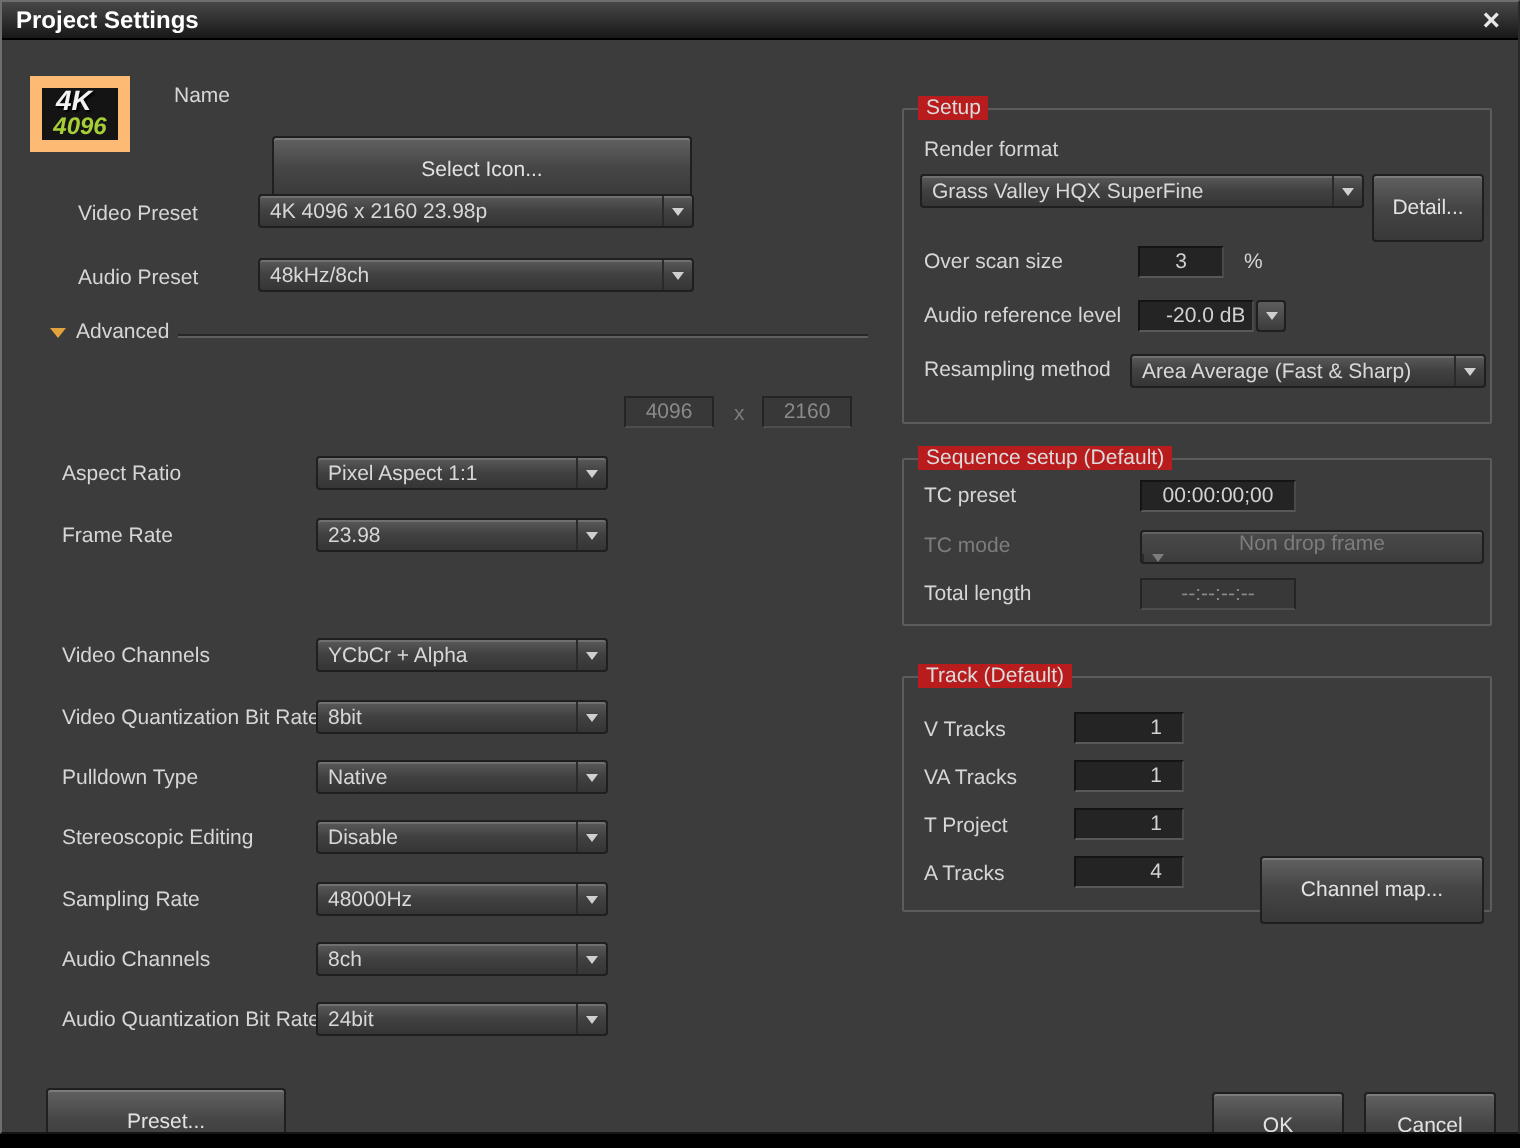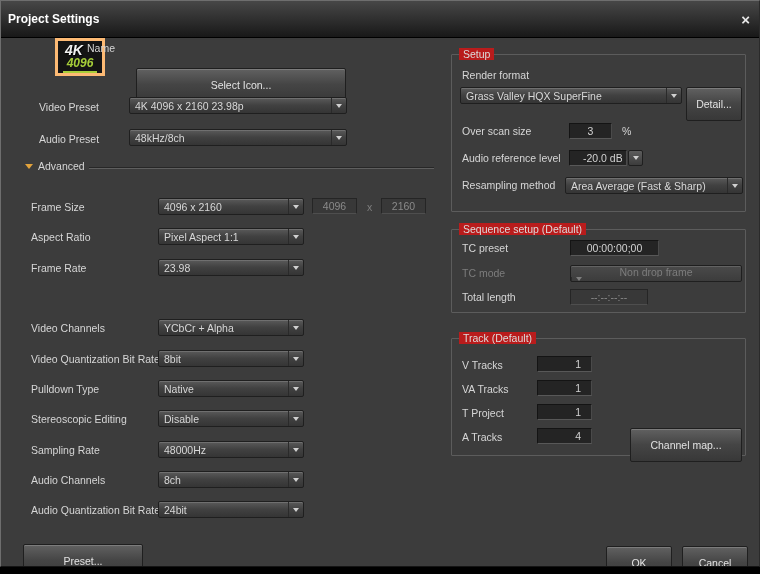--- a/index.html
+++ b/index.html
@@ -12,21 +12,21 @@
   .dialog {
     position: absolute; left: 0; top: 0;
     width: 760px; height: 567px;
     background: #3c3c3c;
     border: 1px solid #6e6e6e;
     border-right-color: #2a2a2a;
     border-bottom-color: #151515;
     overflow: hidden;
   }
   .titlebar {
-    position: absolute; left: 0; top: 0; right: 0; height: 37px;
+    position: absolute; left: 0; top: 0; right: 0; height: 19px;
     background: linear-gradient(#474747, #181818);
     border-bottom: 1px solid #000;
     display: flex; align-items: center; padding: 0 7px; justify-content: space-between;
   }
   .title { flex: 1; color: #ffffff; font-size: 12px; font-weight: bold; }
   .close { color: #e8e8e8; font-size: 15px; font-weight: bold; line-height: 1; padding: 0 2px; cursor: default; }
 
   .lbl { position: absolute; color: #d6d6d6; font-size: 10.5px; white-space: nowrap; }
   .dim-lbl { color: #7d7d7d; }
 
@@ -83,22 +83,22 @@
 
   .group { position: absolute; border: 1px solid #5c5c5c; border-radius: 1px; }
   .group-title {
     position: absolute; top: -7px; left: 7px;
     background: #b91c1c; padding: 0 4px;
     color: #dcdcdc; font-size: 10.5px; white-space: nowrap;
   }
 
   .icon4k {
     position: absolute; left: 14px; top: 37px; width: 50px; height: 38px;
-    background: #141414; border: 3px solid #fdba74;
-    display: flex; flex-direction: column; align-items: center; justify-content: flex-end; margin-left: 40px;
+    background: #141414; border: 6px solid #fdba74;
+    display: flex; flex-direction: column; align-items: center; justify-content: center;
   }
   .ic-top { color: #f2f2f2; font-size: 14px; font-weight: bold; font-style: italic; line-height: 13px; text-shadow: 1px 1px 1px #000; align-self: flex-start; padding-left: 7px;}
   .ic-bottom { color: #a6ce39; font-size: 12px; font-weight: bold; font-style: italic; line-height: 12px; }
   .ic-line { width: 34px; height: 2px; background: #a6ce39; margin-top: 2px; }
 
   .adv-header { position: absolute; left: 24px; top: 159px; display: flex; align-items: center; gap: 5px; cursor: default; }
   .adv-tri { width: 0; height: 0; border-left: 4px solid transparent; border-right: 4px solid transparent; border-top: 5px solid #e2a33c; }
   .adv-lbl { color: #d6d6d6; font-size: 10.5px; }
   .adv-line { position: absolute; left: 88px; top: 166px; width: 345px; height: 2px; border-top: 1px solid #272727; border-bottom: 1px solid #5f5f5f; }
 
@@ -143,29 +143,20 @@
         <i></i>
       </span>
   </div>
 
   <div class="adv-header">
     <span class="adv-tri"></span>
     <span class="adv-lbl">Advanced</span>
   </div>
   <div class="adv-line"></div>
 
-  <div class="adv-row" style="top:197px">
-    <span class="row-lbl">Frame Size</span>
-    <div class="combo row-combo">
-      <span class="combo-val">4096 x 2160</span>
-      <span class="combo-arrow">
-          <i></i>
-        </span>
-    </div>
-  </div>
   <input class="tfield dim ta-c" style="left: 311px; top: 197px; width: 45px;" value="4096">
   <span class="lbl dim-lbl" style="left:366px;top:200px">x</span>
   <input class="tfield dim ta-c" style="left: 380px; top: 197px; width: 45px;" value="2160">
 
   <div class="adv-row" style="top:227px">
     <span class="row-lbl">Aspect Ratio</span>
     <div class="combo row-combo">
       <span class="combo-val">Pixel Aspect 1:1</span>
       <span class="combo-arrow">
           <i></i>
@@ -282,21 +273,21 @@
       <span class="combo-arrow">
           <i></i>
         </span>
     </div>
   </div>
 
   <div class="group" style="left:450px;top:228px;width:295px;height:84px">
     <span class="group-title">Sequence setup (Default)</span>
 
     <span class="lbl" style="left:10px;top:12px">TC preset</span>
-    <input class="tfield ta-c" style="left: 118px; top: 10px; width: 89px;" value="00:00:00;00">
+    <input class="tfield ta-c" style="left: 118px; top: 10px; width: 78px;" value="00:00:00;00">
 
     <span class="lbl dim-lbl" style="left:10px;top:37px">TC mode</span>
     <div class="combo disabled" style="left:118px;top:35px;width:172px">
       <span class="combo-val">Non drop frame</span>
       <span class="combo-arrow">
           <i></i>
         </span>
     </div>
 
     <span class="lbl" style="left:10px;top:61px">Total length</span>

